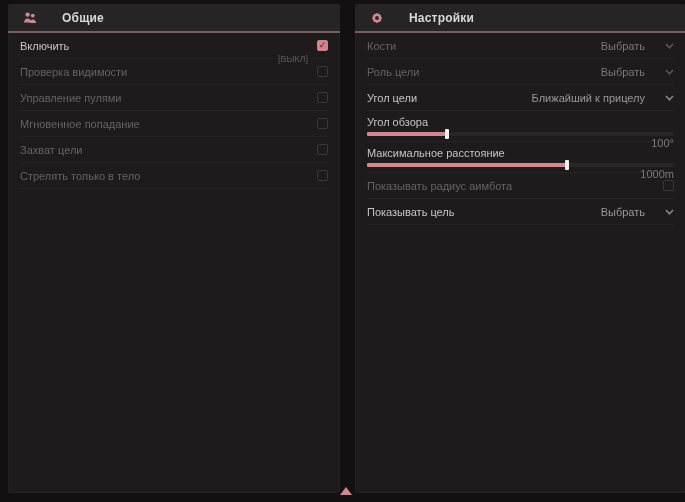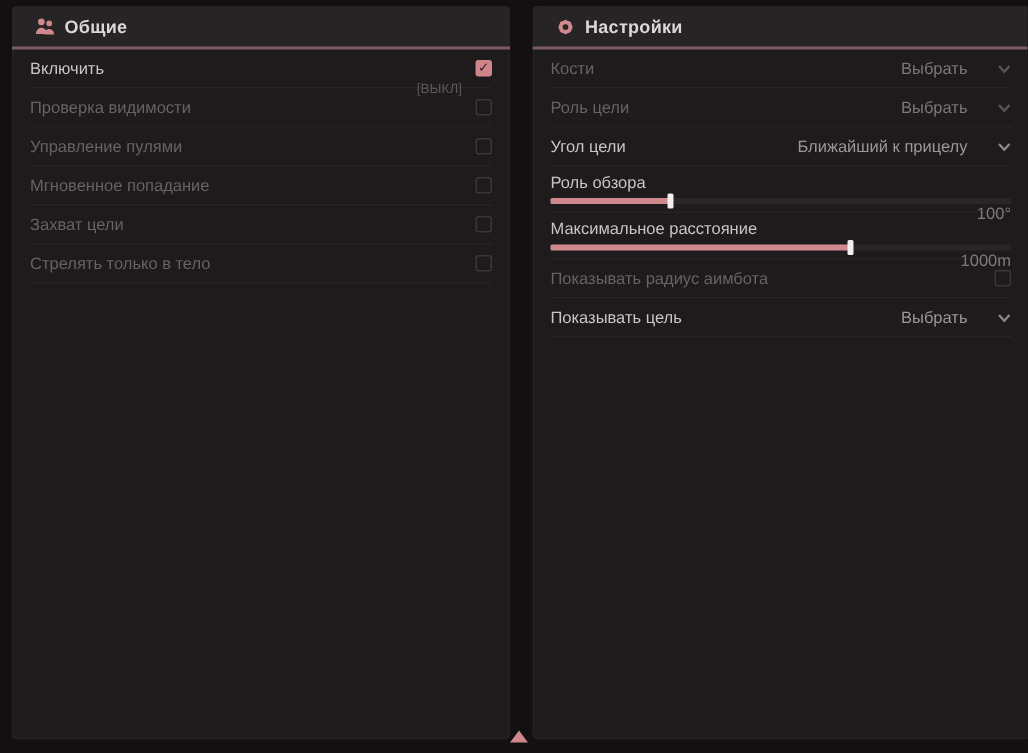--- a/index.html
+++ b/index.html
@@ -10,21 +10,21 @@
     -webkit-font-smoothing:antialiased;
   }
   .panel{
     position:absolute;top:4px;height:489px;
     background:#1d1b1c;border-radius:3px;overflow:hidden;
     box-shadow:0 0 0 1px #242122 inset;
   }
   .panel.left{left:8px;width:332px;}
   .panel.right{left:355px;width:331px;}
   .panel-header{
-    height:27px;display:flex;align-items:center;gap:6px;
+    height:27px;display:flex;align-items:center;gap:25px;
     padding:0 15px;background:#272425;border-bottom:2px solid #7d5b62;text-align:right;
   }
   .panel-title{color:#dcd8d9;font-size:12px;font-weight:bold;letter-spacing:.2px;}
   .hicon{width:14px;height:14px;flex:0 0 auto;display:block;}
   .rows{padding:0 0 0 0;}
   .row{
     display:flex;align-items:center;justify-content:space-between;
     height:25px;margin:0 12px;border-bottom:1px solid #262324;
     gap:8px;
   }
@@ -161,21 +161,21 @@
     <span class="setting-label">Угол цели</span>
     <span class="dropdown">
       <span class="dropdown-value">Ближайший к прицелу</span>
       <svg class="chev" viewBox="0 0 9 6">
             <polyline points="1,1 4.5,4.8 8,1"></polyline>
           </svg>
     </span>
   </div>
       <div class="row-slider">
     <div class="slider-head">
-      <span class="setting-label">Роль обзора</span>
+      <span class="setting-label">Угол обзора</span>
       <span class="slider-value">100°</span>
     </div>
     <div class="slider-track">
       <span class="slider-fill" style="width: 26%;"></span>
       <span class="slider-handle" style="left: 26%;"></span>
     </div>
   </div>
       <div class="row-slider">
     <div class="slider-head">
       <span class="setting-label">Максимальное расстояние</span>

